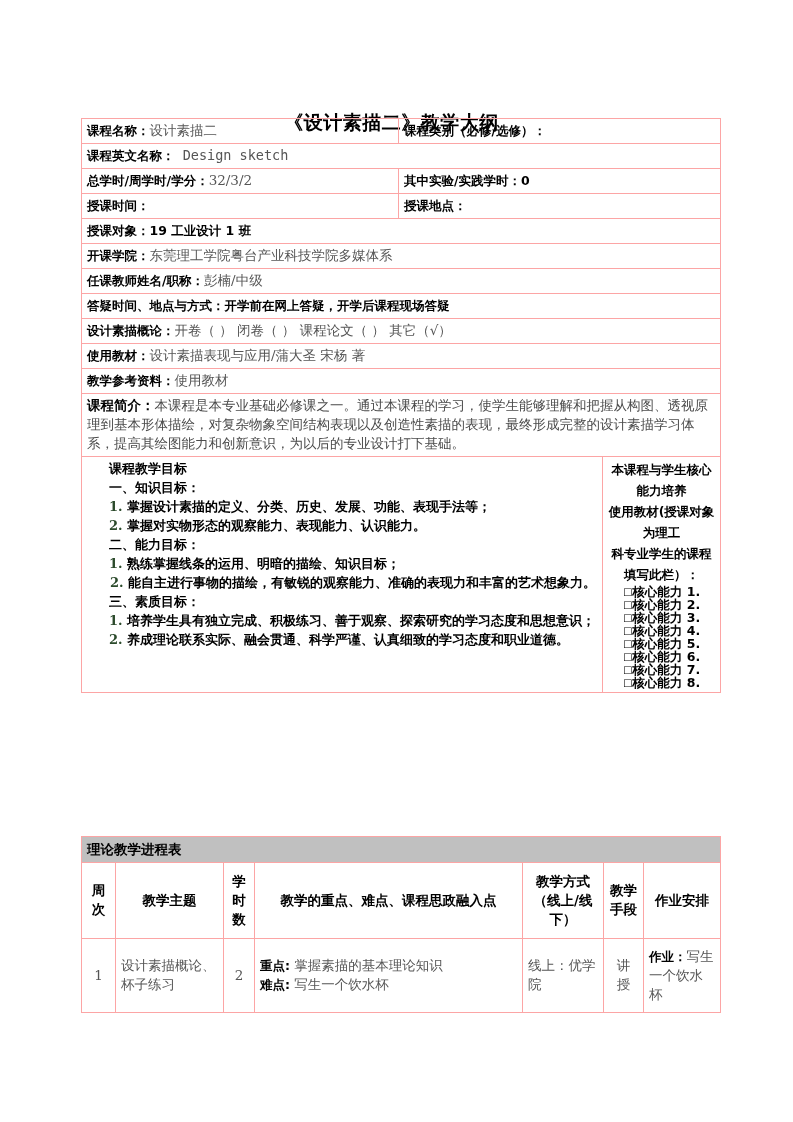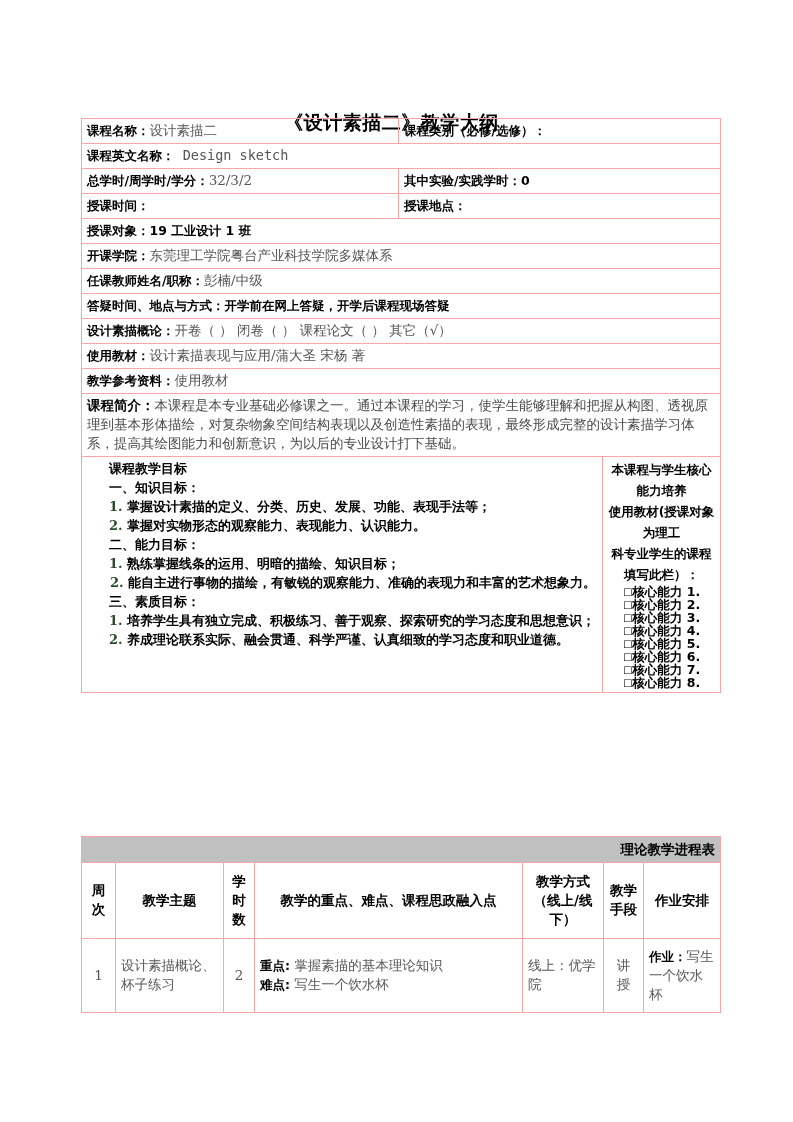--- a/index.html
+++ b/index.html
@@ -113,21 +113,21 @@
     white-space: nowrap;
   }
   .box {
     font-family: "DejaVu Sans", "Liberation Sans", sans-serif;
     font-weight: normal;
     font-size: 10px;
     vertical-align: 1px;
   }
   .sched-band {
     background: #c0c0c0;
-    text-align: right;
+    text-align: left;
     font-family: "DejaVu Sans", "Liberation Sans", sans-serif;
     font-weight: bold;
     font-size: 12.5px;
     height: 20px;
     vertical-align: middle !important;
     padding-top: 3px;
   }
   .th {
     text-align: center;
     vertical-align: middle !important;

